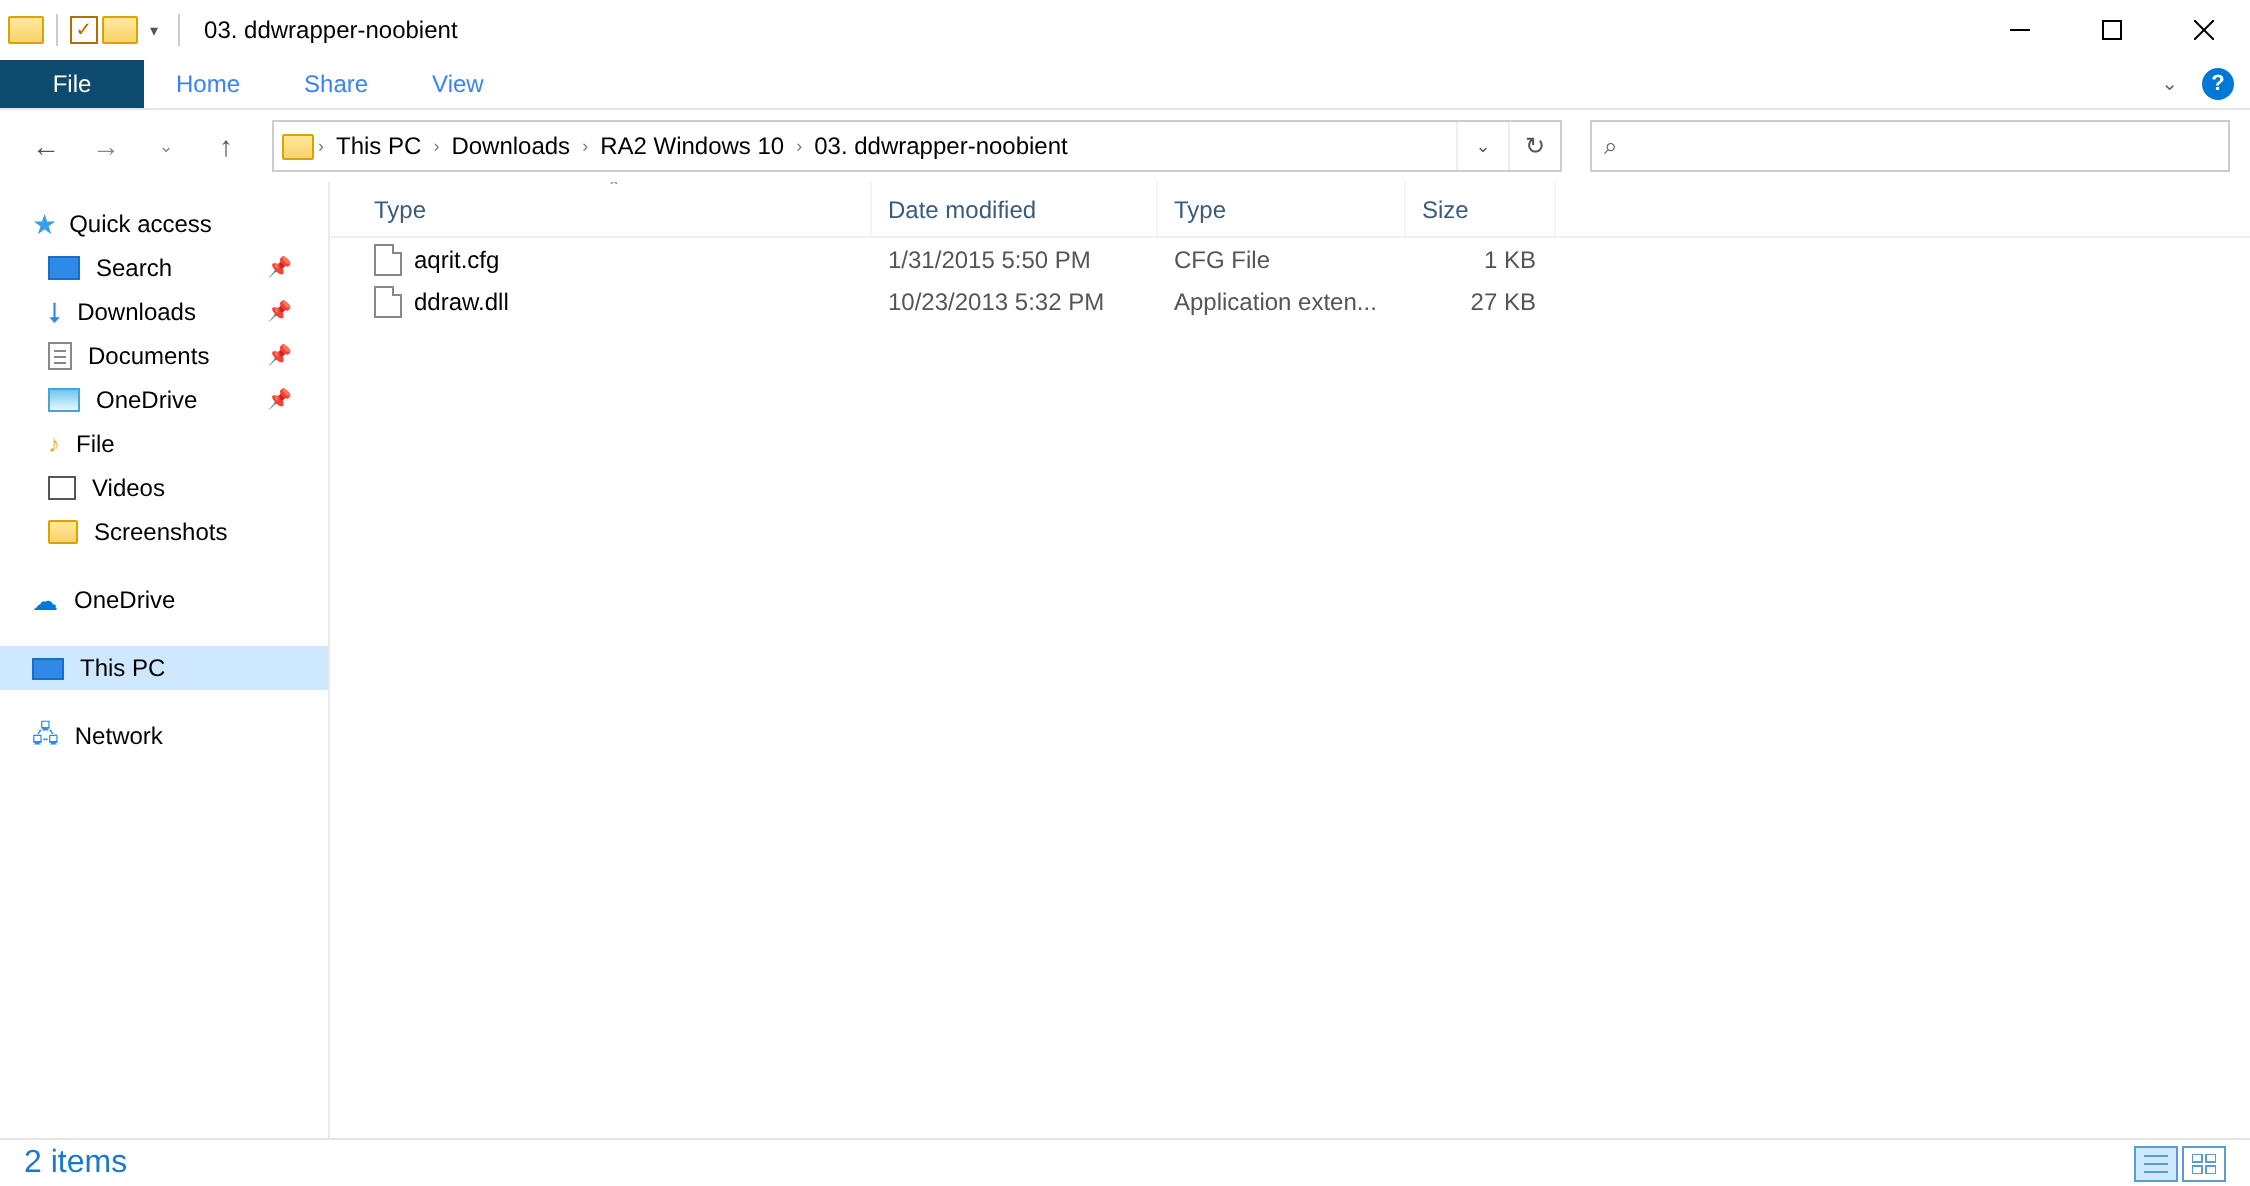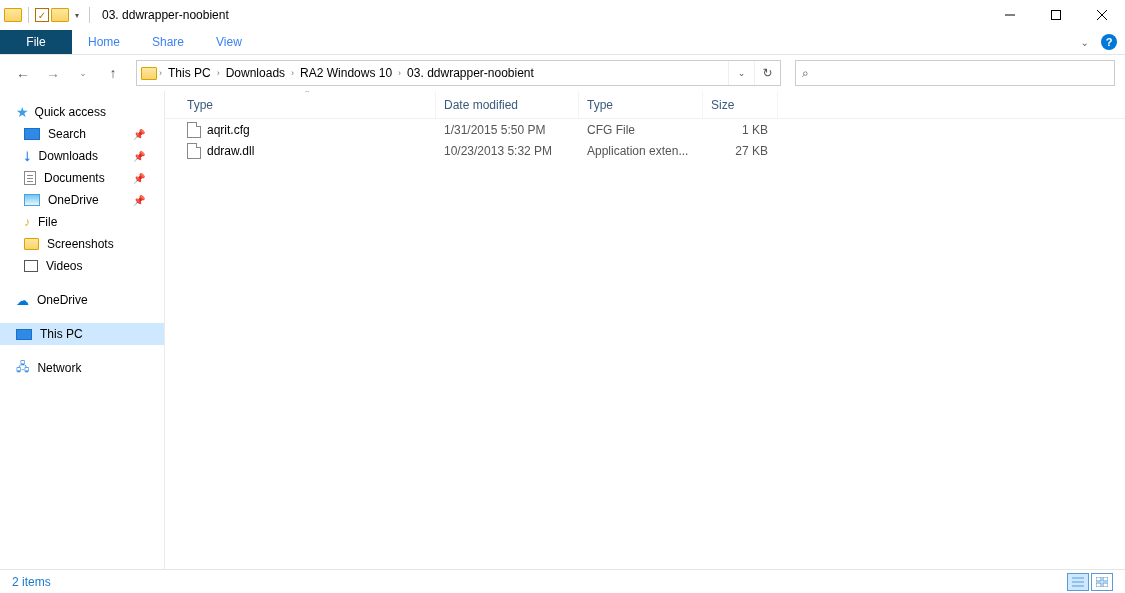--- a/index.html
+++ b/index.html
@@ -55,21 +55,21 @@
 .col.size { width:75px; justify-content:flex-start; }
 .sortglyph { position:absolute; left:50%; top:-2px; transform:translateX(-50%); font-size:8px; color:#888; }
 .filerow { height:21px; display:flex; align-items:center; padding-left:14px; font-size:12px; }
 .cell { padding-left:8px; overflow:hidden; white-space:nowrap; text-overflow:ellipsis; }
 .cell.name { width:257px; display:flex; align-items:center; gap:6px; }
 .cell.date { width:143px; color:#555; }
 .cell.type { width:124px; color:#555; }
 .cell.size { width:75px; text-align:right; padding-right:10px; color:#555; }
 .fileicon { width:14px; height:16px; border:1px solid #888; background:#fff; position:relative; flex-shrink:0; }
 .fileicon::before { content:""; position:absolute; right:-1px; top:-1px; width:4px; height:4px; background:#fff; border-left:1px solid #888; border-bottom:1px solid #888; }
-.statusbar { height:24px; border-top:1px solid #e5e5e5; display:flex; align-items:center; padding:0 12px; font-size:12px; color:#1979ca; }
+.statusbar { height:24px; border-top:1px solid #e5e5e5; display:flex; align-items:center; padding:0 12px; font-size:16px; color:#1979ca; }
 .viewtoggles { margin-left:auto; display:flex; gap:2px; }
 .vt { width:22px; height:18px; border:1px solid #5a9bd5; display:flex; align-items:center; justify-content:center; font-size:10px; color:#5a9bd5; }
 .vt.active { background:#cde8ff; }
 </style>
 </head>
 <body>
 
 <div class="titlebar">
   <div class="title-icons">
     <span class="folder-glyph"></span>
@@ -162,26 +162,26 @@
       <div class="navitem">
         <span class="icon-pic"></span>
         <span>OneDrive</span>
         <span class="pin">📌</span>
       </div>
       <div class="navitem">
         <span class="icon-music">♪</span>
         <span>File</span>
       </div>
       <div class="navitem">
+        <span class="icon-vid"></span>
+        <span>Videos</span>
+      </div>
+      <div class="navitem">
         <span class="folder-glyph" style="width:15px;height:12px;"></span>
         <span>Screenshots</span>
-      </div>
-      <div class="navitem">
-        <span class="icon-vid"></span>
-        <span>Videos</span>
       </div>
     </div>
     <div class="navgroup">
       <div class="navitem" style="padding-left:16px;">
         <span class="icon-cloud">☁</span>
         <span>OneDrive</span>
       </div>
     </div>
     <div class="navgroup">
       <div class="navitem selected" style="padding-left:16px;">

